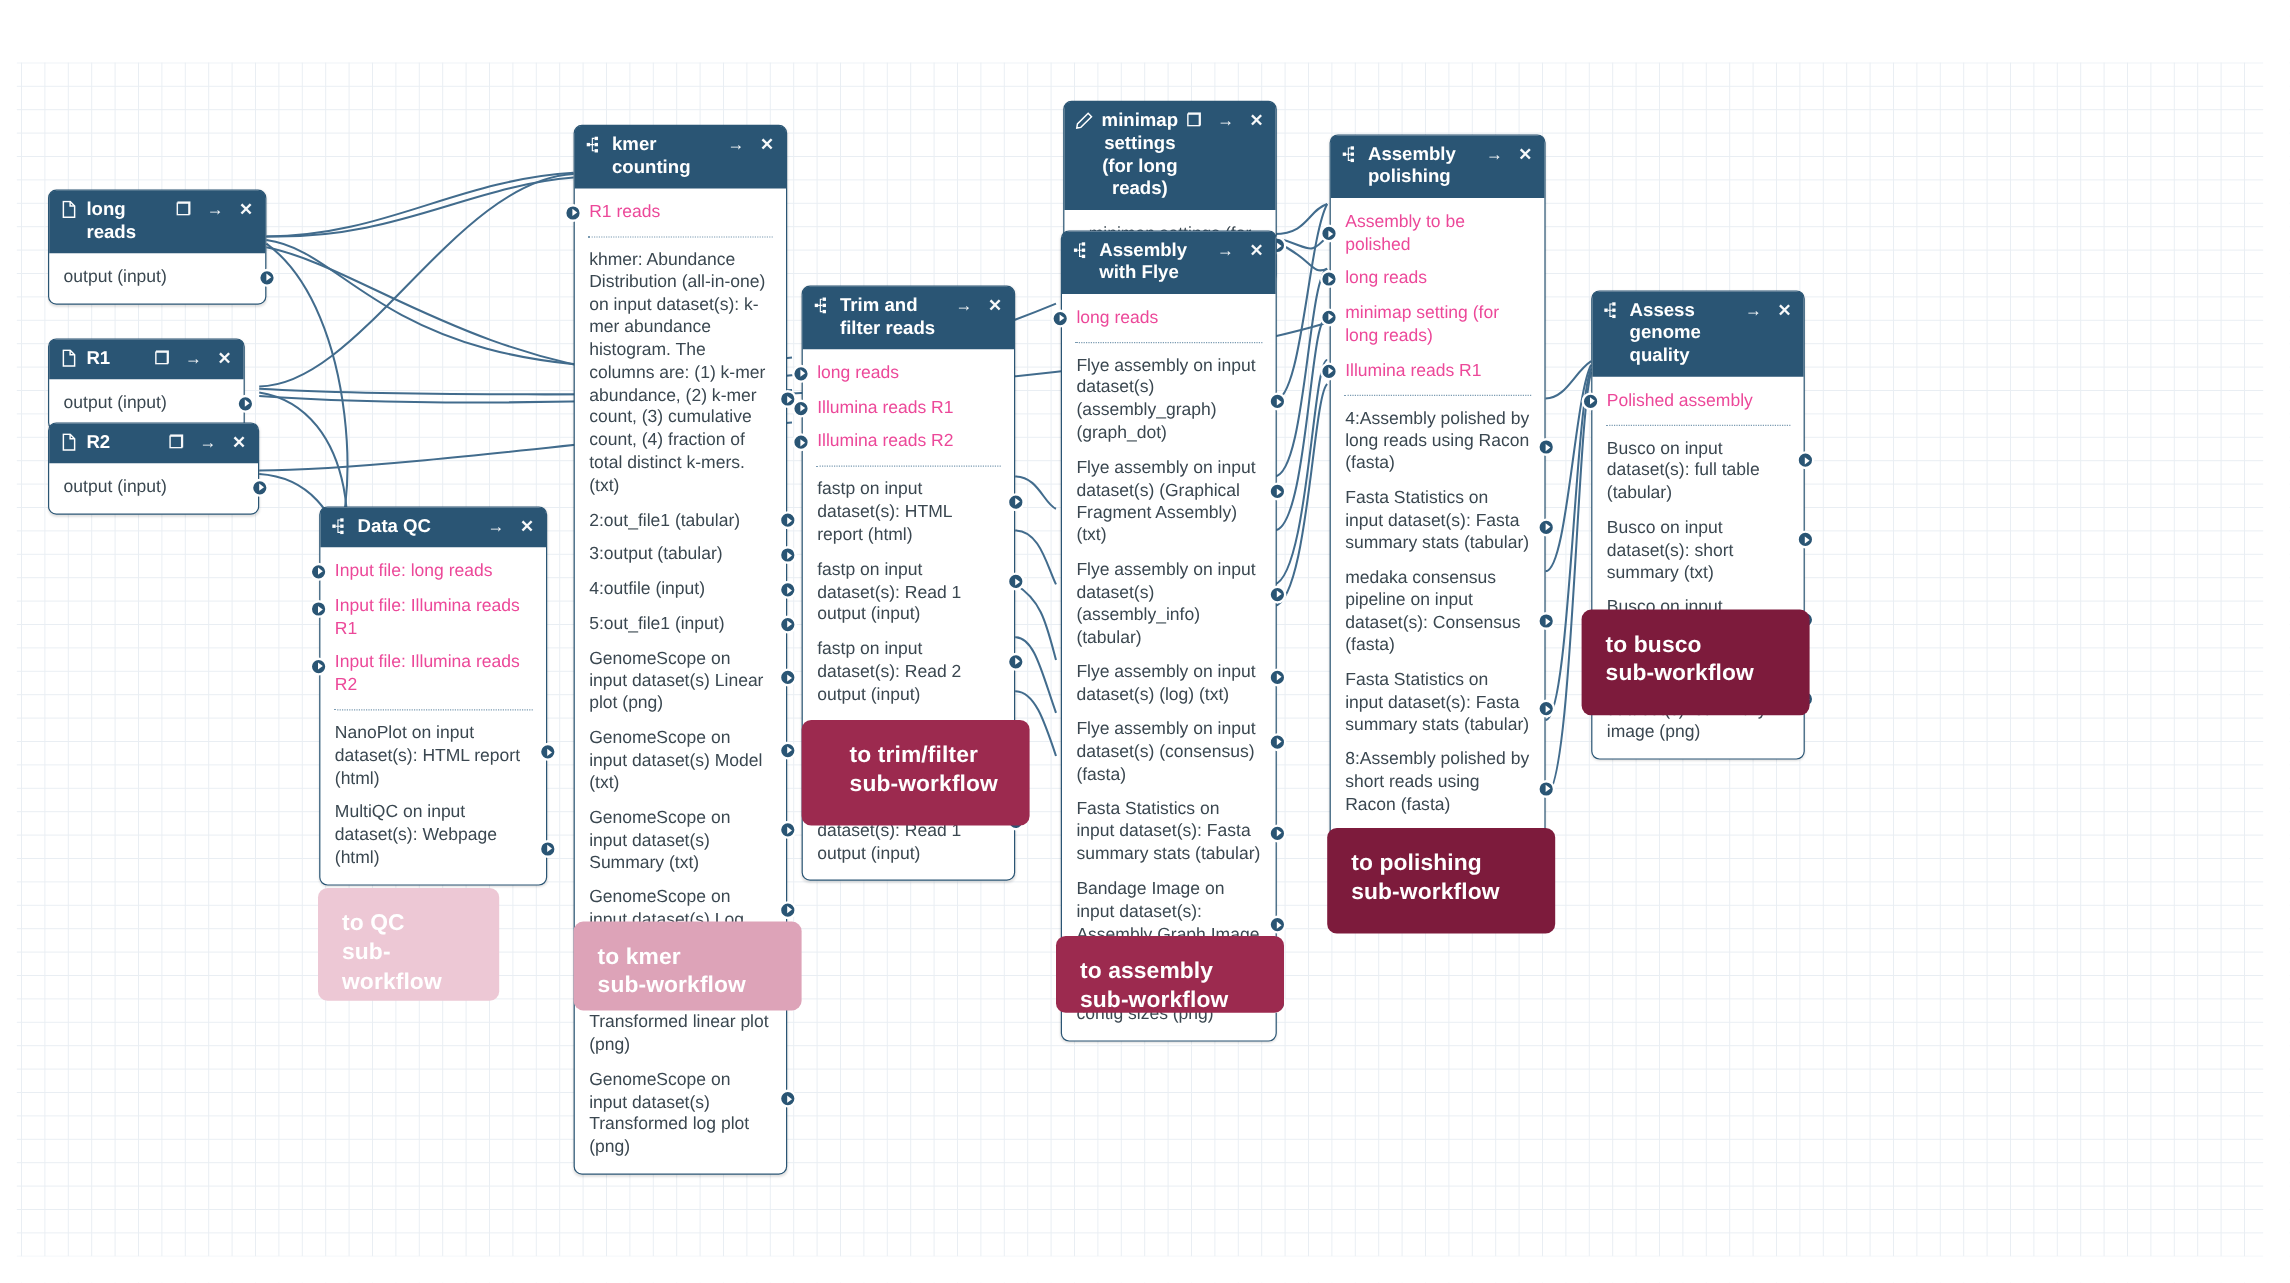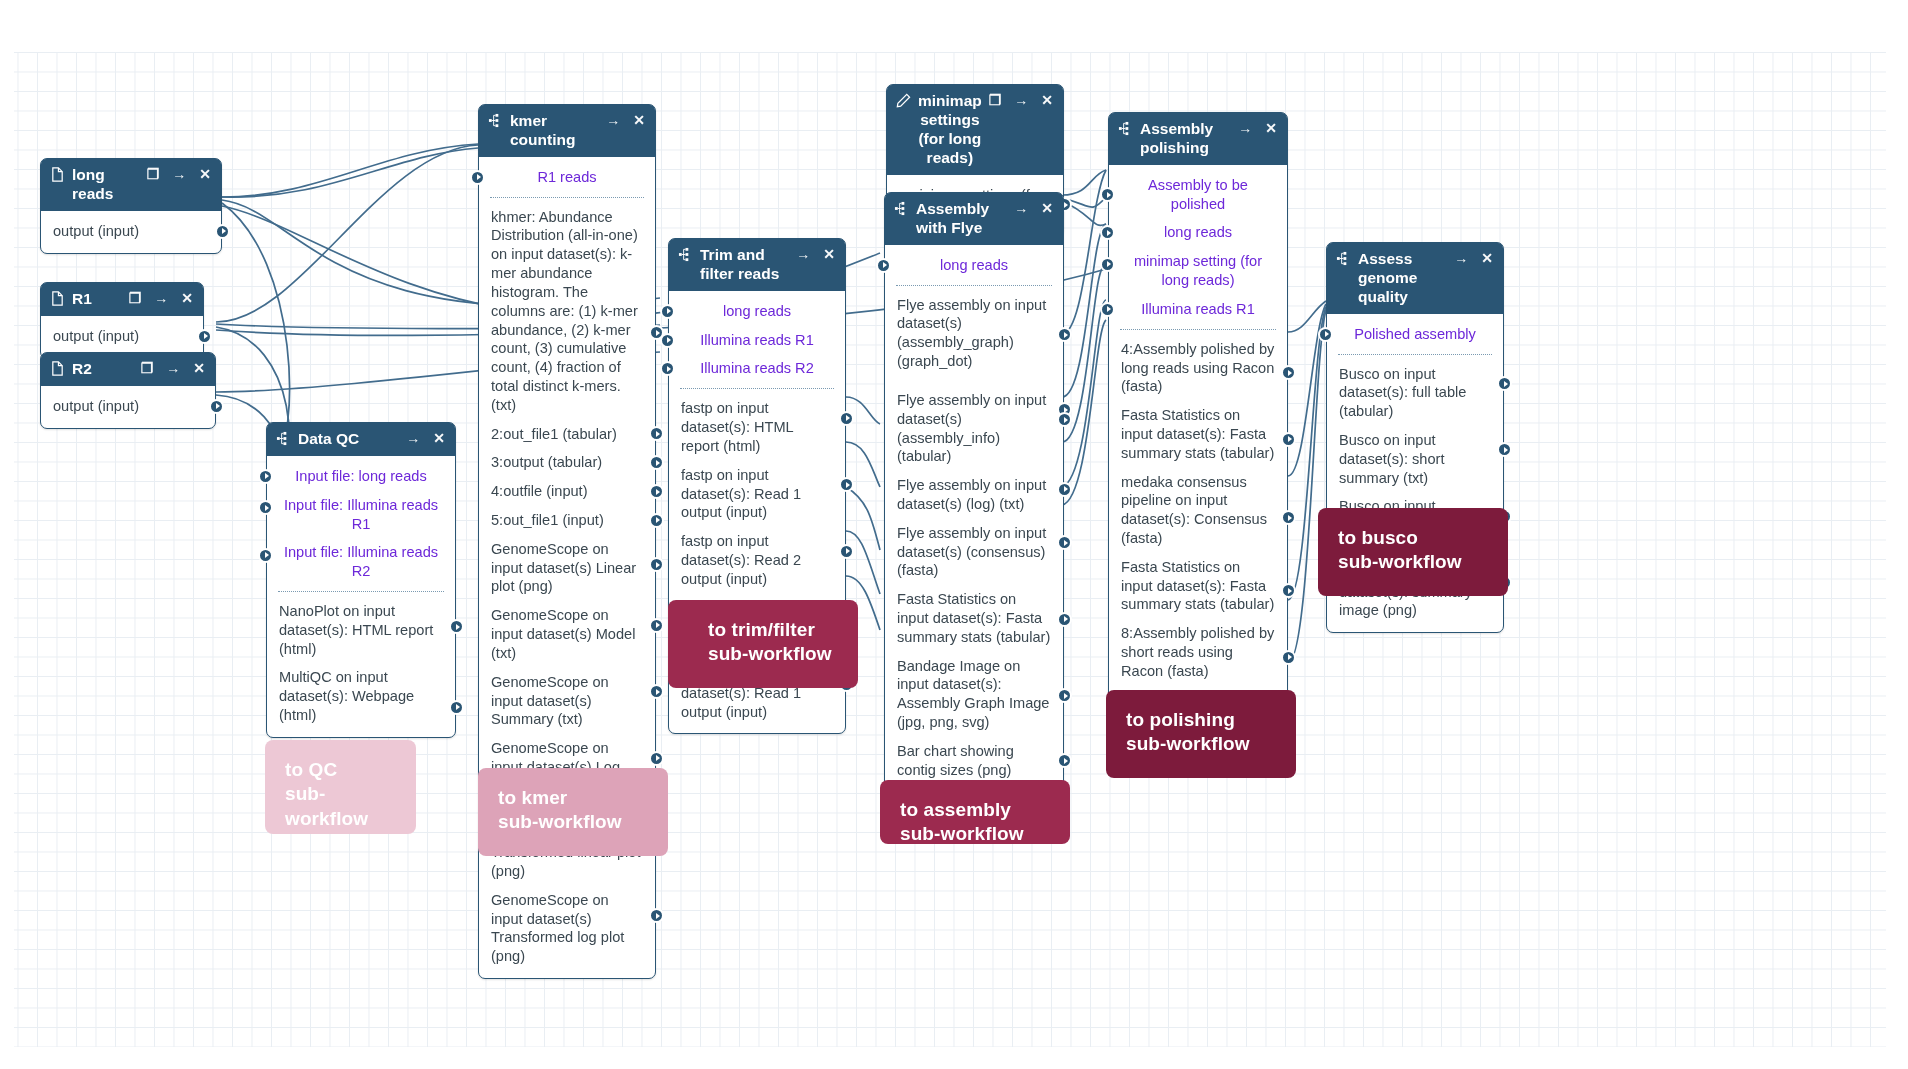--- a/index.html
+++ b/index.html
@@ -57,21 +57,21 @@
   .hicon { flex: 0 0 auto; width: 15px; height: 15px; margin-top: 1px; }
 
   .node-body { padding: 6px 0 7px 0; }
   .row {
     position: relative;
     font-size: 14.6px;
     color: #2f3c46;
     line-height: 1.29;
     padding: 5px 12px 5px 12px;
   }
-  .row.in { color: #6d28d9; text-align: center; }
+  .row.in { color: #ec4899; }
   .row.out { color: #3a4750; }
   .sep { height: 0; border-top: 1.6px dotted #7a9ab1; margin: 5px 11px 5px 11px; }
 
   
   .term {
     position: absolute;
     width: 15px; height: 15px;
     border-radius: 50%;
     background: #2a5574;
     border: 2px solid #ffffff;
@@ -412,20 +412,21 @@
       <div class="row in">
         <span class="term left"></span>
         <span>long reads</span>
       </div>
       <div class="sep"></div>
       <div class="row out">
         <span>Flye assembly on input dataset(s) (assembly_graph) (graph_dot)</span>
         <span class="term right" style="top:44px;"></span>
       </div>
       <div class="row out">
+        <span>Flye assembly on input dataset(s) (Graphical Fragment Assembly) (txt)</span>
         <span class="term right" style="top:34px;"></span>
       </div>
       <div class="row out">
         <span>Flye assembly on input dataset(s) (assembly_info) (tabular)</span>
         <span class="term right" style="top:34px;"></span>
       </div>
       <div class="row out">
         <span>Flye assembly on input dataset(s) (log) (txt)</span>
         <span class="term right" style="top:18px;"></span>
       </div>
@@ -546,21 +547,21 @@
         <span class="term right" style="top:24px;"></span>
       </div>
     </div>
   </div>
 
   <div class="tag pink" style="left:265px; top:740px; width:151px; height:94px;">
     <div>to QC</div>
     <div>sub-workflow</div>
   </div>
 
-  <div class="tag rose" style="left:478px; top:768px; width:190px; height:88px;">
+  <div class="tag rose" style="left:478px; top:768px; width:190px; height:74px;">
     <div>to kmer</div>
     <div>sub-workflow</div>
   </div>
 
   <div class="tag plum" style="left:668px; top:600px; width:190px; height:88px;padding-left:40px;">
     <div>to trim/filter</div>
     <div>sub-workflow</div>
   </div>
 
   <div class="tag plum" style="left:880px; top:780px; width:190px; height:64px;">

